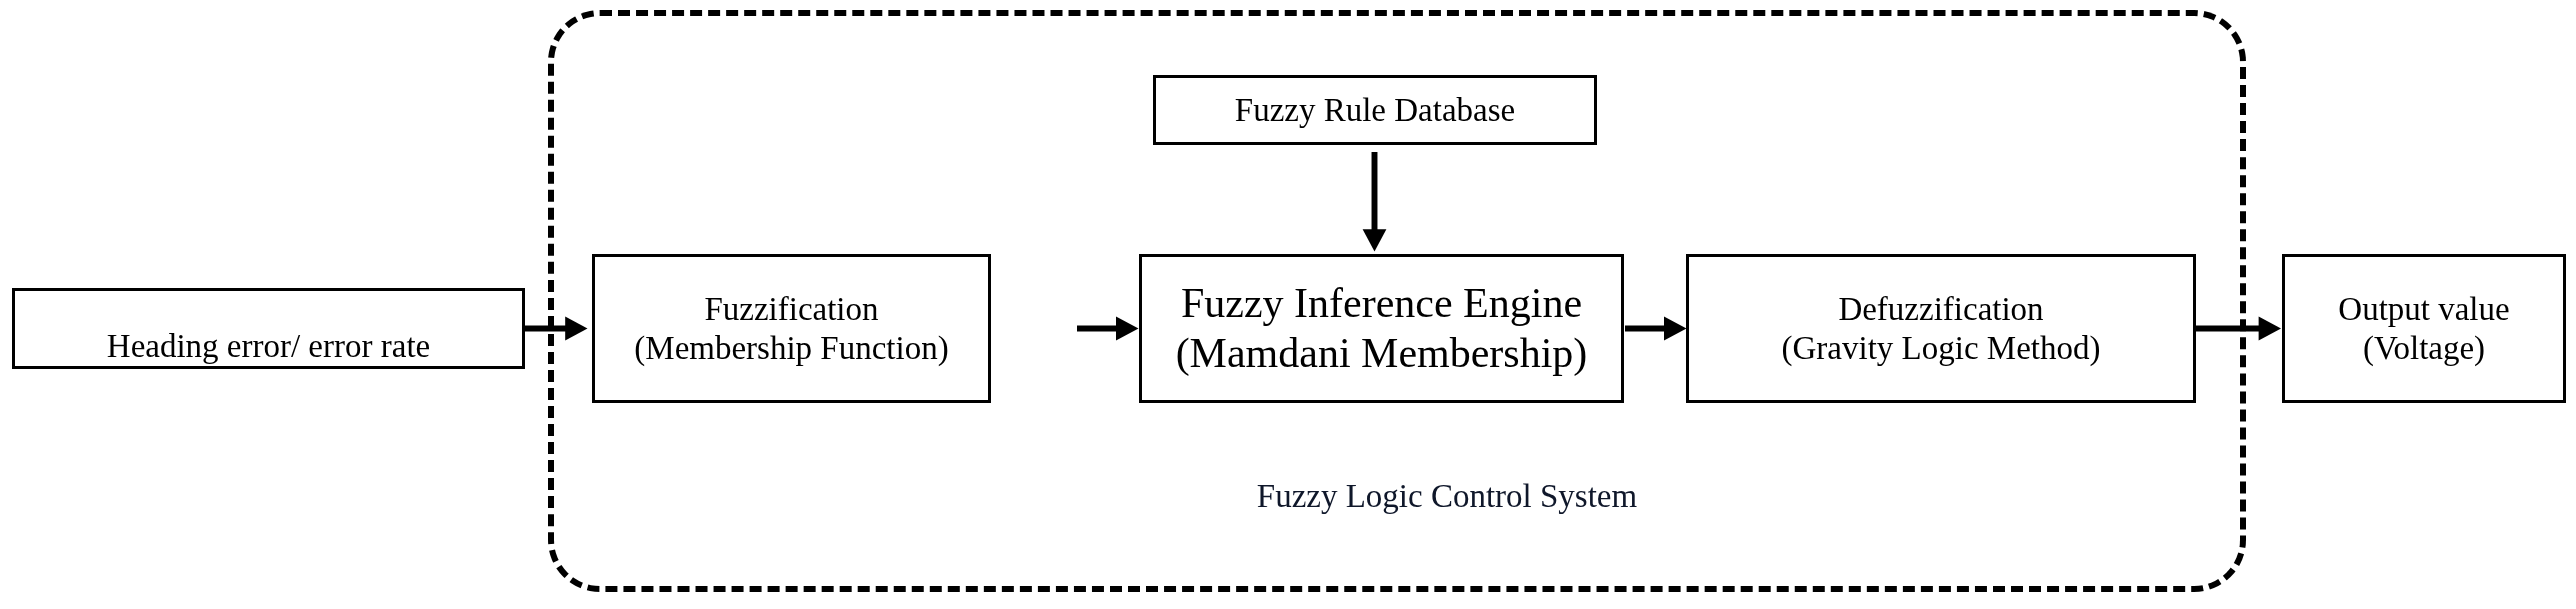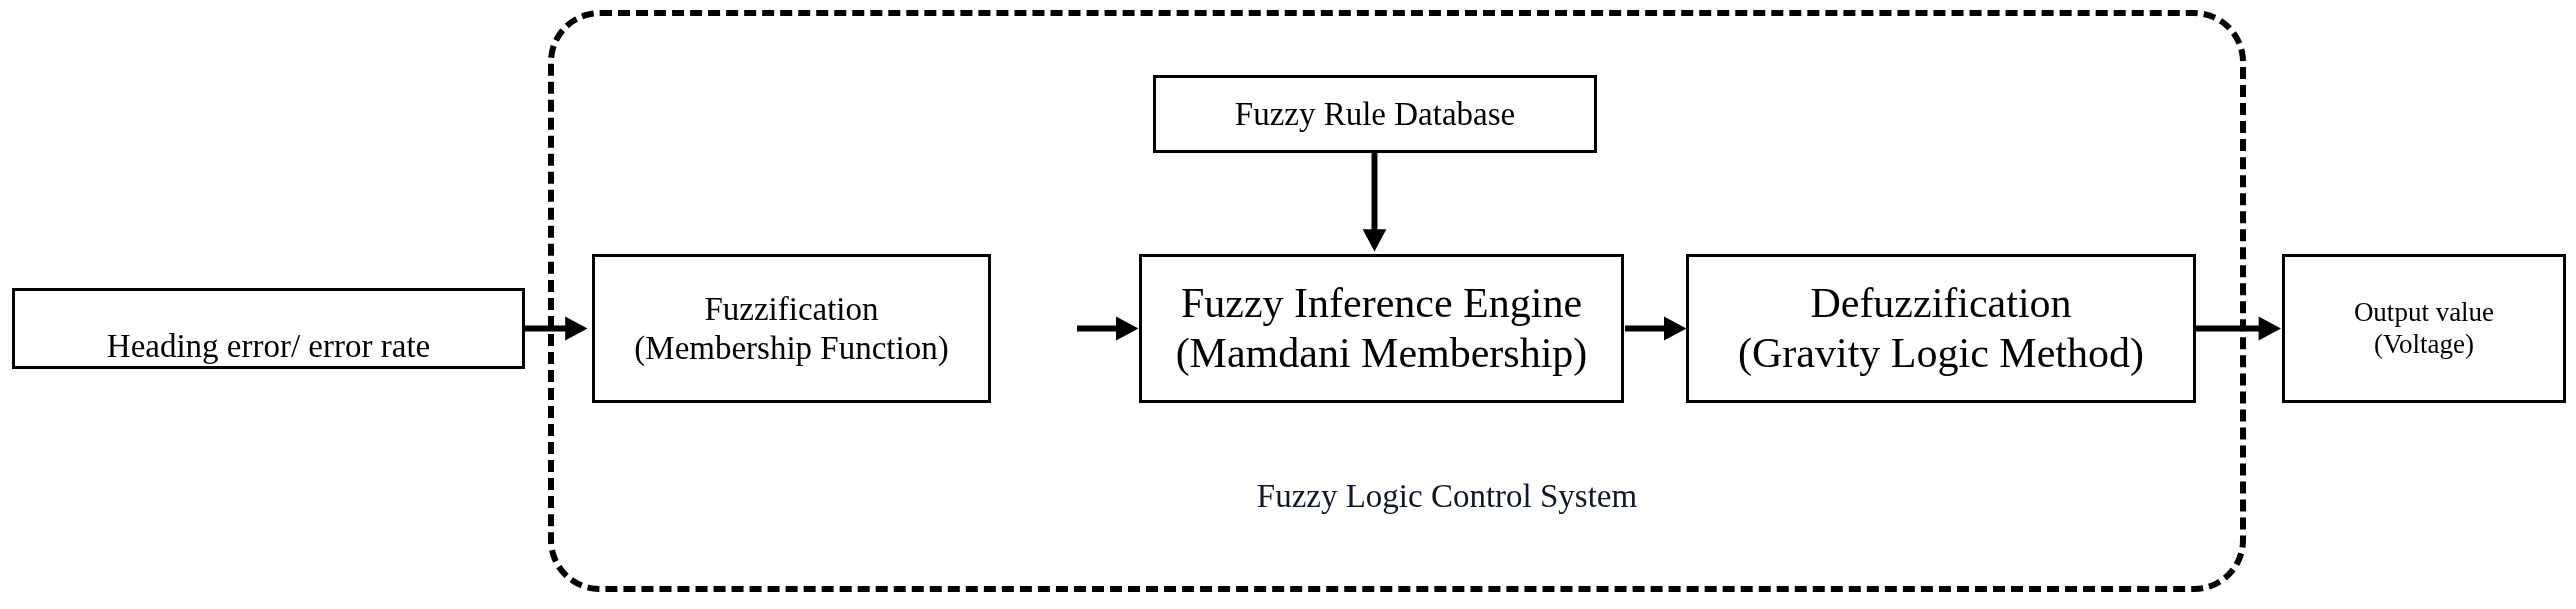--- a/index.html
+++ b/index.html
@@ -76,21 +76,21 @@
     <span class="line">(Membership Function)</span>
   </div>
 
   <div class="arrow" style="left:1077px; top:312px; width:63px; height:33px;">
     <svg width="63" height="33" viewBox="0 0 84 44">
       <line x1="0" y1="22" x2="56" y2="22" stroke="#000000" stroke-width="8"></line>
       <polygon points="52,6 82,22 52,38" fill="#000000"></polygon>
     </svg>
   </div>
 
-  <div class="box" style="left:1153px; top:75px; width:444px; height:78px; font-size:33px;">
+  <div class="box" style="left:1153px; top:75px; width:444px; height:70px; font-size:33px;">
     <span class="line">Fuzzy Rule Database</span>
   </div>
 
   <div class="arrow" style="left:1358px; top:152px; width:33px; height:101px;">
     <svg width="33" height="101" viewBox="0 0 44 136">
       <line x1="22" y1="0" x2="22" y2="108" stroke="#000000" stroke-width="8"></line>
       <polygon points="6,104 22,134 38,104" fill="#000000"></polygon>
     </svg>
   </div>
 
@@ -99,33 +99,33 @@
     <span class="line">(Mamdani Membership)</span>
   </div>
 
   <div class="arrow" style="left:1625px; top:312px; width:63px; height:33px;">
     <svg width="63" height="33" viewBox="0 0 84 44">
       <line x1="0" y1="22" x2="56" y2="22" stroke="#000000" stroke-width="8"></line>
       <polygon points="52,6 82,22 52,38" fill="#000000"></polygon>
     </svg>
   </div>
 
-  <div class="box" style="left:1686px; top:254px; width:510px; height:149px; font-size:42px;">
+  <div class="box" style="left:1686px; top:254px; width:510px; height:149px; font-size:33px;">
     <span class="line">Defuzzification</span>
     <span class="line">(Gravity Logic Method)</span>
   </div>
 
   <div class="arrow" style="left:2196px; top:312px; width:88px; height:33px;">
     <svg width="88" height="33" viewBox="0 0 118 44">
       <line x1="0" y1="22" x2="88" y2="22" stroke="#000000" stroke-width="8"></line>
       <polygon points="84,6 114,22 84,38" fill="#000000"></polygon>
     </svg>
   </div>
 
-  <div class="box" style="left:2282px; top:254px; width:284px; height:149px; font-size:27px;">
+  <div class="box" style="left:2282px; top:254px; width:284px; height:149px; font-size:33px;">
     <span class="line">Output value</span>
     <span class="line">(Voltage)</span>
   </div>
 
   <div class="sys-label" style="left:1186px; top:478px; width:522px; font-size:33px;">Fuzzy Logic Control System</div>
 
 </div>
 
 
 </body></html>

